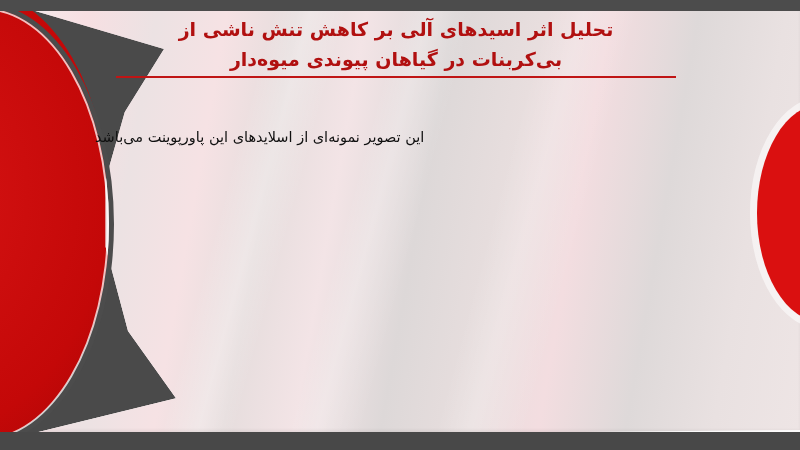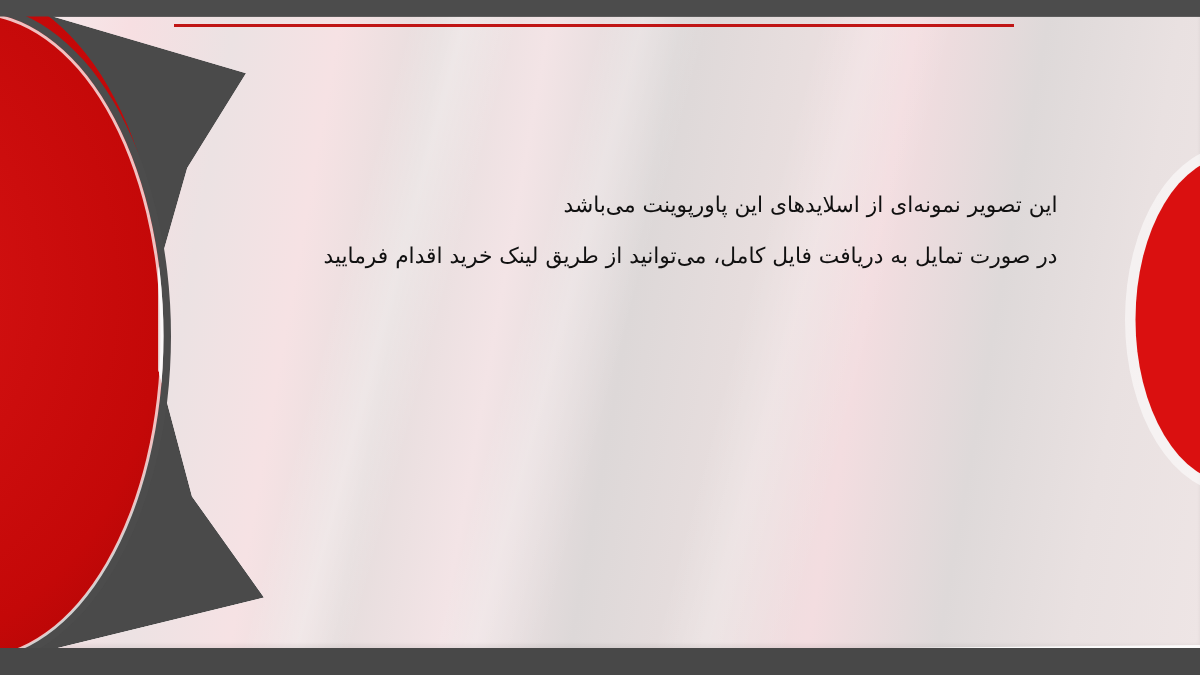--- a/index.html
+++ b/index.html
@@ -192,21 +192,21 @@
     background: #c01515;
   }
 
   
   .body-block {
     position: absolute;
     top: 120px;
     right: 95px;
     width: 610px;
     z-index: 7;
-    text-align: right;
+    text-align: left;
   }
   .body-line {
     color: #101010;
     font-size: 14.5px;
     line-height: 34px;
     white-space: nowrap;
     font-weight: normal;
   }
 </style>
 </head>
@@ -223,21 +223,22 @@
   <div class="right-disc"></div>
 
   <div class="panel-arc"></div>
   <div class="panel-arc-inner"></div>
   <div class="panel-bottom-edge"></div>
 
   <div class="frame-top"></div>
   <div class="frame-bottom"></div>
 
   <div class="title-block">
+    <div class="title-line">تحلیل اثر اسیدهای آلی بر کاهش تنش ناشی از</div>
+    <div class="title-line">بی‌کربنات در گیاهان پیوندی میوه‌دار</div>
     <div class="title-rule"></div>
   </div>
 
   <div class="body-block">
     <div class="body-line">این تصویر نمونه‌ای از اسلایدهای این پاورپوینت می‌باشد</div>
-    <div class="body-line">در صورت تمایل به دریافت فایل کامل، می‌توانید از طریق لینک خرید اقدام فرمایید</div>
   </div>
 
 </div>
 
 </body></html>

